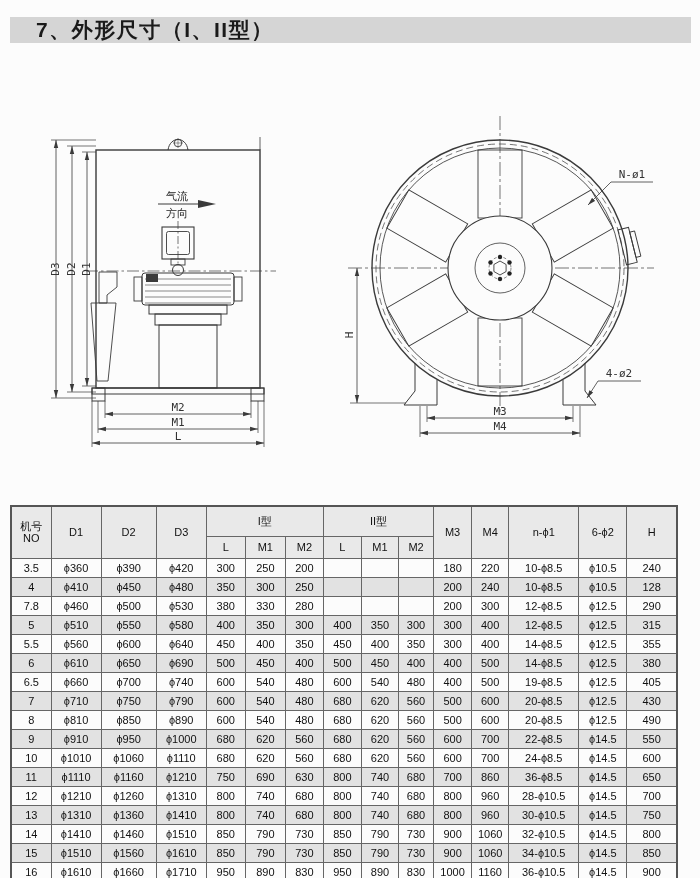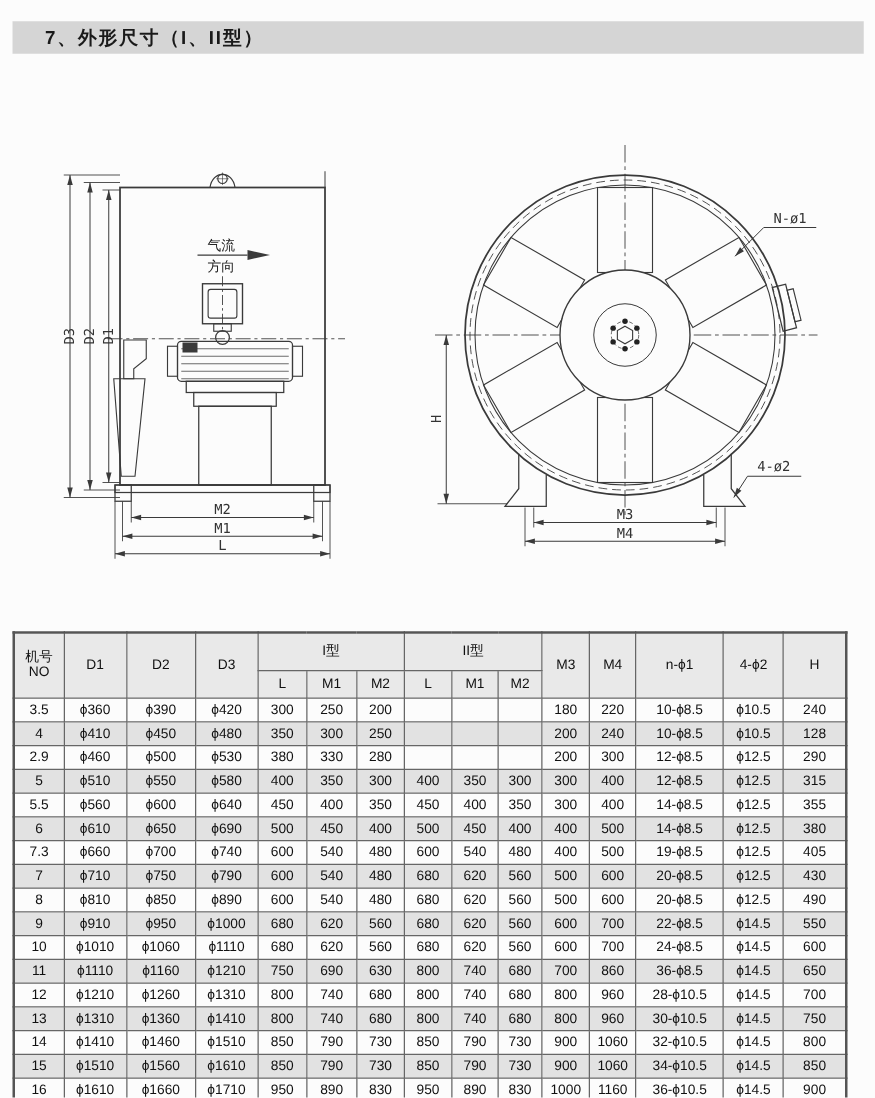--- a/index.html
+++ b/index.html
@@ -6,21 +6,21 @@
   body{
     width:700px;height:878px;position:relative;overflow:hidden;
     background:#fcfcfc;color:#111;
     font-family:"Liberation Sans","DejaVu Sans",sans-serif;
   }
   .title-bar{
     position:absolute;left:10px;top:17px;width:681px;height:26px;
     background:#d5d5d5;display:flex;align-items:center;
   }
   .title-bar .title-text{
-    font-size:15px;font-weight:bold;color:#1a1a1a;
+    font-size:21px;font-weight:bold;color:#1a1a1a;
     padding-left:26px;letter-spacing:1.5px;white-space:nowrap;
   }
   svg.drawings{position:absolute;left:0;top:0;}
   .dimtxt{font-family:"DejaVu Sans Mono","Liberation Mono",monospace;font-size:11px;fill:#333;}
   .cjktxt{font-family:"Liberation Sans","DejaVu Sans",sans-serif;font-size:11px;fill:#222;}
   .tbl-wrap{position:absolute;left:10px;top:505px;}
   table.dims{
     border-collapse:collapse;table-layout:fixed;width:668px;
     font-size:11px;color:#111;border:2px solid #555;
   }
@@ -239,21 +239,21 @@
           <div>NO</div>
         </th>
         <th rowspan="2">D1</th>
         <th rowspan="2">D2</th>
         <th rowspan="2">D3</th>
         <th colspan="3">I型</th>
         <th colspan="3">II型</th>
         <th rowspan="2">M3</th>
         <th rowspan="2">M4</th>
         <th rowspan="2">n-ϕ1</th>
-        <th rowspan="2">4-ϕ2</th>
+        <th rowspan="2">6-ϕ2</th>
         <th rowspan="2">H</th>
       </tr>
       <tr>
         <th>L</th>
         <th>M1</th>
         <th>M2</th>
         <th>L</th>
         <th>M1</th>
         <th>M2</th>
       </tr>
@@ -287,21 +287,21 @@
           <td></td>
           <td></td>
           <td></td>
           <td>200</td>
           <td>240</td>
           <td>10-ϕ8.5</td>
           <td>ϕ10.5</td>
           <td>128</td>
         </tr>
         <tr>
-          <td>2.9</td>
+          <td>7.8</td>
           <td>ϕ460</td>
           <td>ϕ500</td>
           <td>ϕ530</td>
           <td>380</td>
           <td>330</td>
           <td>280</td>
           <td></td>
           <td></td>
           <td></td>
           <td>200</td>
@@ -355,21 +355,21 @@
           <td>500</td>
           <td>450</td>
           <td>400</td>
           <td>400</td>
           <td>500</td>
           <td>14-ϕ8.5</td>
           <td>ϕ12.5</td>
           <td>380</td>
         </tr>
         <tr>
-          <td>7.3</td>
+          <td>6.5</td>
           <td>ϕ660</td>
           <td>ϕ700</td>
           <td>ϕ740</td>
           <td>600</td>
           <td>540</td>
           <td>480</td>
           <td>600</td>
           <td>540</td>
           <td>480</td>
           <td>400</td>

